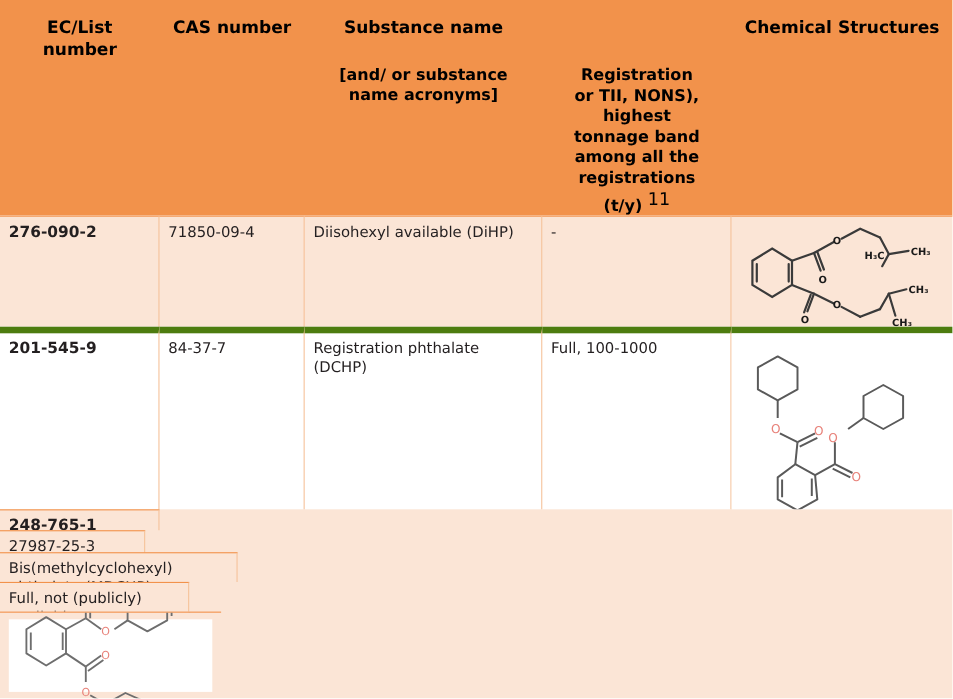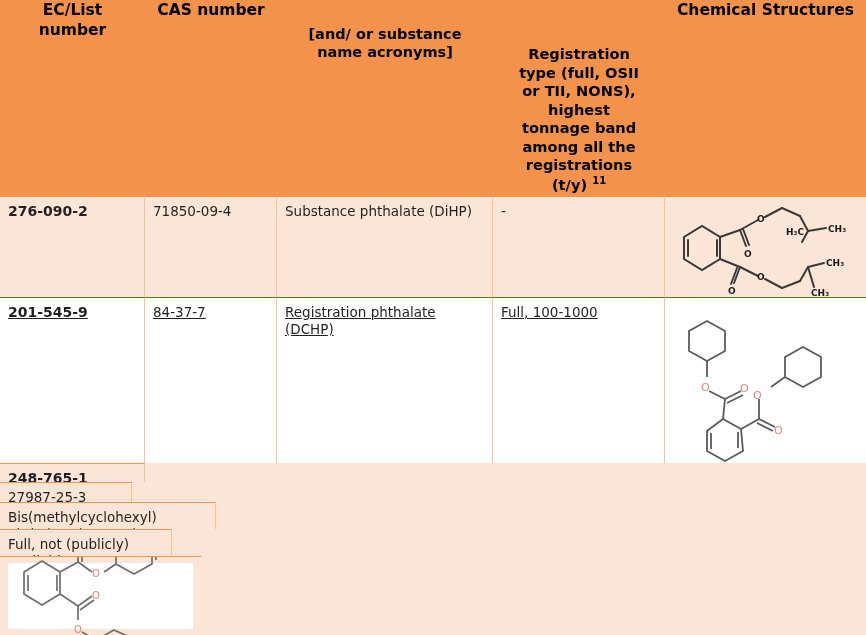--- a/index.html
+++ b/index.html
@@ -16,38 +16,38 @@
   }
   
   .thead{
     display:flex;
     background:#F2924B;
     height:196px;
     box-sizing:border-box;
   }
   .th{
     box-sizing:border-box;
-    padding:1px 8px 4px 8px;
+    padding:16px 8px 4px 8px;
     text-align:center;
     color:#000000;
     font-weight:bold;
     font-size:15.5px;
     line-height:1.27;
     display:flex;
     flex-direction:column;
     align-items:center;
   }
   .th .sub{ margin-top:24px; font-size:14.5px; }
   .th.c1{width:145px;}
   .th.c2{width:132px;align-items:center;}
   .th.c3{width:216px;}
   .th.c4{width:172px;margin-top:44px;}
   .th.c5{width:201px;}
   .th.c4 .line{font-size:14.6px;}
-  sup{font-size:10px;vertical-align:super;font-weight:bold;}
+  sup{font-size:16px;vertical-align:super;font-weight:normal;}
   
   .tr{display:flex;box-sizing:border-box;}
   .tr.r1{height:101px;background:#FBE5D6;}
   .tr.r2{height:166px;background:#FFFFFF;}
   .tr.r3{height:172px;background:#FBE5D6;flex-direction:column;}
   .td{
     box-sizing:border-box;
     padding:6px 7px 4px 8px;
     font-size:13.5px;
     line-height:1.28;
@@ -55,21 +55,21 @@
     border-right:1px solid #F6C29A;
     overflow:hidden;
     position:relative;
   }
   .td.c1{width:145px;font-weight:bold;font-size:14px;}
   .td.c2{width:132px;}
   .td.c3{width:216px;}
   .td.c4{width:172px;}
   .td.c5{width:201px;border-right:none;padding:0;}
   .tr.r1 .td, .tr.r2 .td, .tr.r3 .td{border-top:1px solid #F2924B;}
-  .tr.r2 .td{border-top:1px solid #4d7c0f;text-decoration:underline;}
+  .tr.r2 .td{border-top:6px solid #4d7c0f;}
   .tr.r3 .td{border-top:1px solid #F2924B;}
   
   .struct{
     width:100%;height:100%;
     display:flex;align-items:center;justify-content:center;
   }
   .struct.white{background:#FFFFFF;}
   .struct.inset{padding:6px 8px;box-sizing:border-box;}
   .struct.inset .box{background:#FFFFFF;width:100%;height:100%;display:flex;align-items:center;justify-content:center;}
   svg{display:block;}
@@ -84,43 +84,43 @@
 
     <div class="th c1">
       <span class="lbl">EC/List number</span>
     </div>
 
     <div class="th c2">
       <span class="lbl">CAS number</span>
     </div>
 
     <div class="th c3">
+      <span class="lbl">Substance name</span>
       <span class="sub">[and/ or substance name acronyms]</span>
     </div>
 
     <div class="th c4">
       <span class="line">Registration</span>
-      <span class="line">type (full, OSII</span>
       <span class="line">or TII, NONS),</span>
       <span class="line">highest</span>
       <span class="line">tonnage band</span>
       <span class="line">among all the</span>
       <span class="line">registrations</span>
       <span class="line"><span>(t/y)</span> <sup>11</sup></span>
     </div>
 
     <div class="th c5">
       <span class="lbl">Chemical Structures</span>
     </div>
   </div>
 
   <div class="tr r1">
     <div class="td c1">276-090-2</div>
     <div class="td c2">71850-09-4</div>
-    <div class="td c3">Substance phthalate (DiHP)</div>
+    <div class="td c3">Diisohexyl available (DiHP)</div>
     <div class="td c4">-</div>
     <div class="td c5">
       <div class="struct">
         <svg width="200" height="100" viewBox="0 0 200 100">
           <g stroke="#3A3A3A" stroke-width="2" fill="none" stroke-linecap="round">
 
             <polygon points="18,40 18,62 36,73 54,62 54,40 36,29"></polygon>
             <line x1="22" y1="43" x2="22" y2="59"></line>
             <line x1="51" y1="43" x2="51" y2="59"></line>
 

